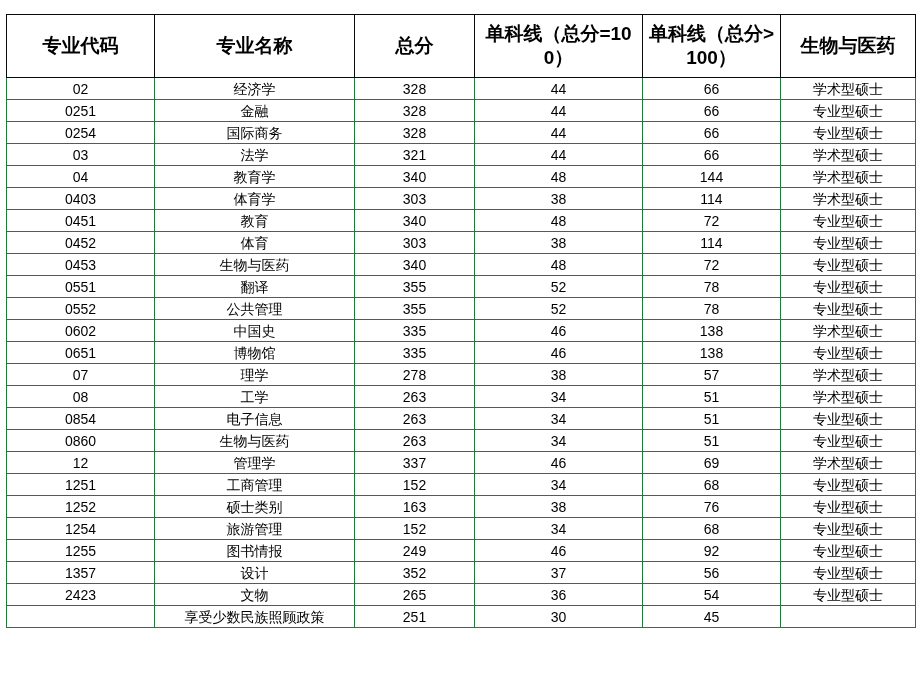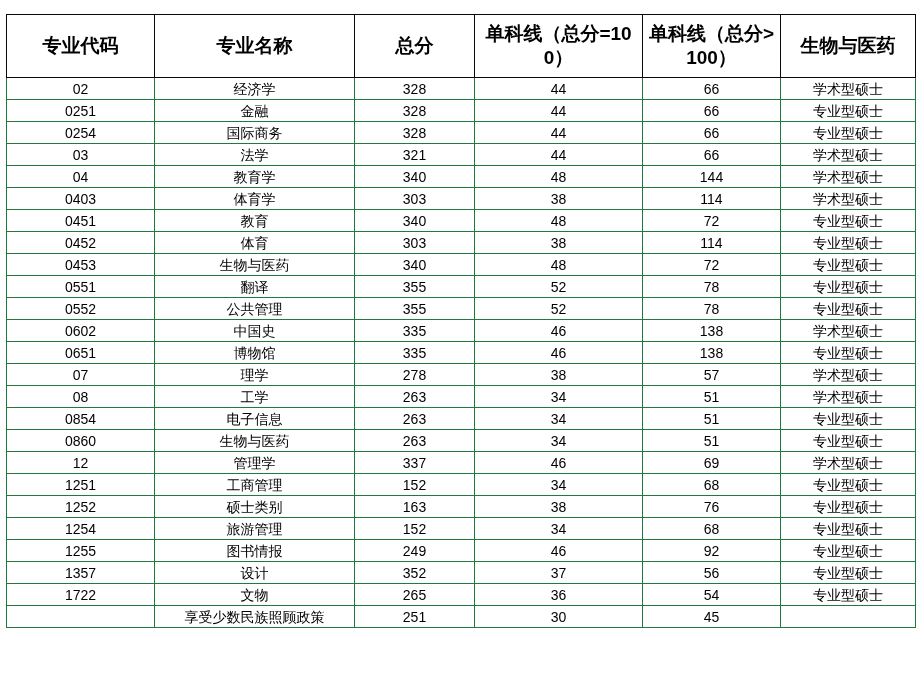--- a/index.html
+++ b/index.html
@@ -261,21 +261,21 @@
         </tr>
         <tr>
           <td>1357</td>
           <td>设计</td>
           <td>352</td>
           <td>37</td>
           <td>56</td>
           <td>专业型硕士</td>
         </tr>
         <tr>
-          <td>1722</td>
+          <td>2423</td>
           <td>文物</td>
           <td>265</td>
           <td>36</td>
           <td>54</td>
           <td>专业型硕士</td>
         </tr>
         <tr>
           <td class="cell-empty"></td>
           <td>享受少数民族照顾政策</td>
           <td>251</td>

